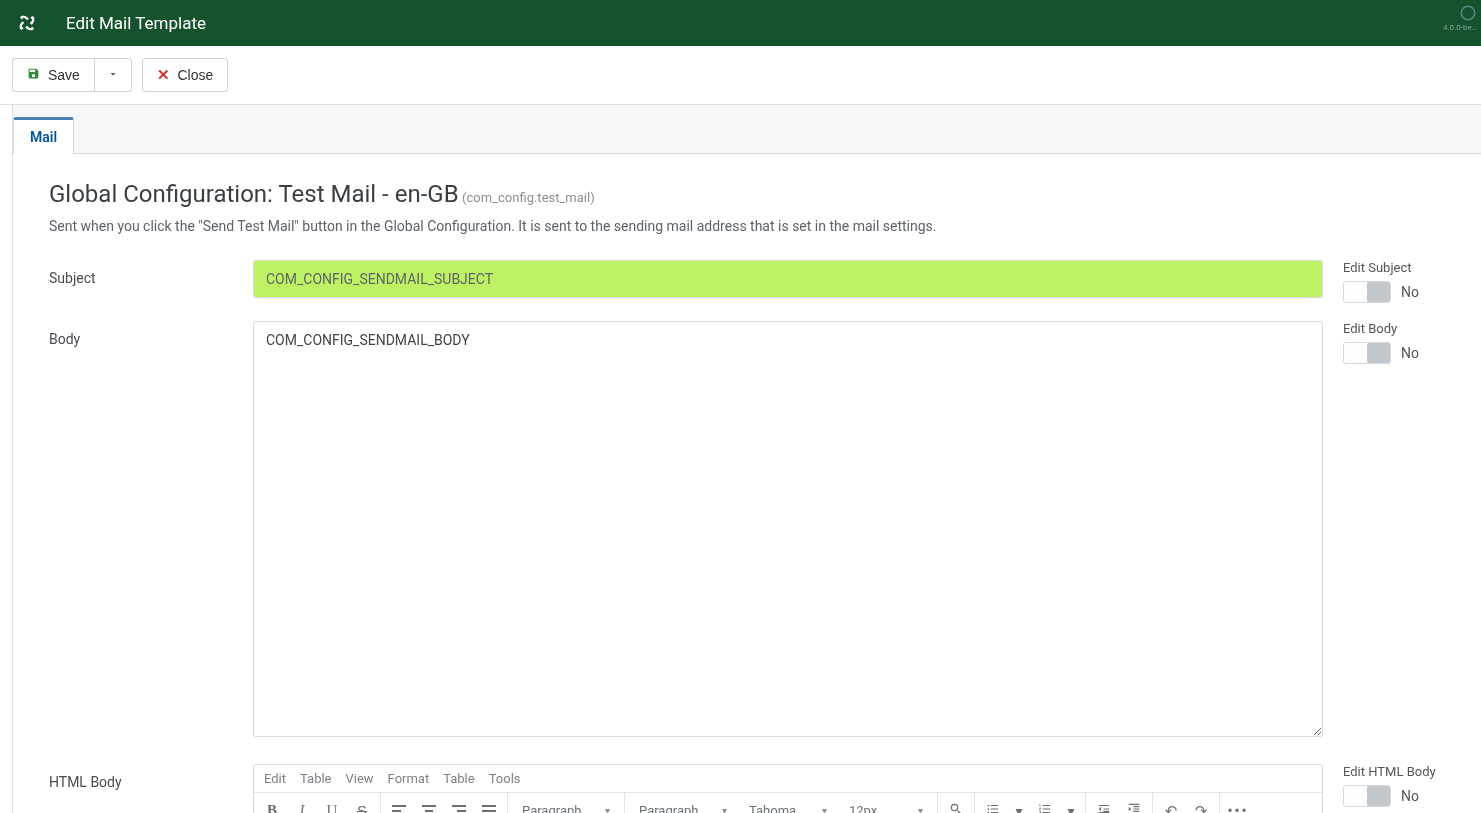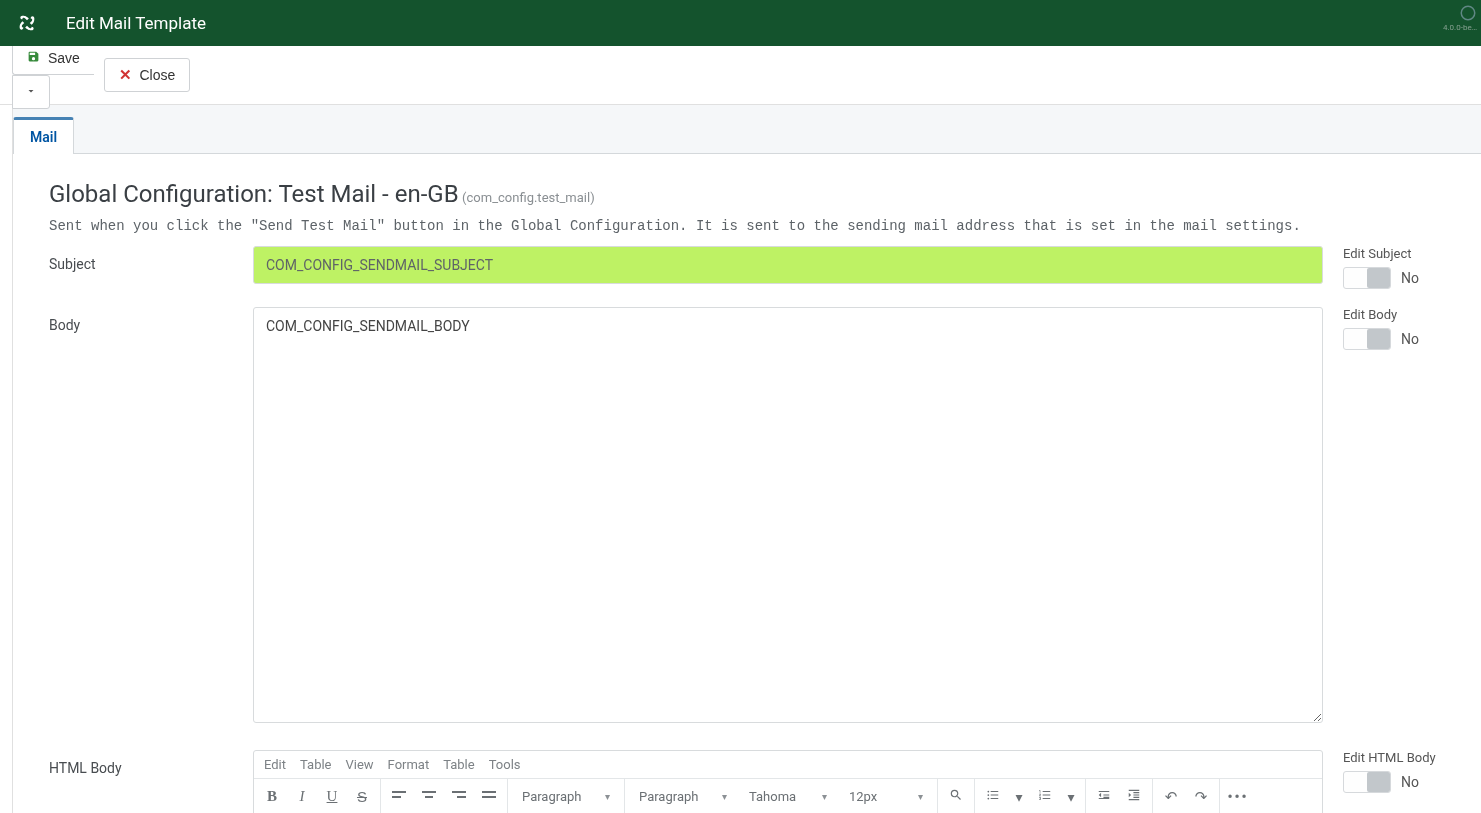--- a/index.html
+++ b/index.html
@@ -40,21 +40,20 @@
     background: #fff;
     height: 59px;
     display: flex;
     align-items: center;
     gap: 10px;
     padding: 0 12px;
     border-bottom: 1px solid #e0e0e0;
   }
   .btn-group {
     display: inline-flex;
-    flex-direction: column;
   }
   .btn {
     display: inline-flex;
     align-items: center;
     justify-content: center;
     gap: 8px;
     height: 34px;
     padding: 0 14px;
     border: 1px solid #cfd2d5;
     border-radius: 3px;
@@ -115,27 +114,26 @@
   }
   .page-heading-slug {
     font-size: 13px;
     color: #8a8f93;
     font-weight: 400;
   }
   .page-desc {
     margin-top: 10px;
     font-size: 14px;
     color: #5d6368;
-    font-family: Liberation Mono, monospace;
   }
 
   .form-row {
     display: flex;
     align-items: flex-start;
-    margin-top: 12px;
+    margin-top: 26px;
     gap: 20px;
   }
   .form-label {
     width: 184px;
     flex-shrink: 0;
     font-size: 14px;
     color: #484c50;
     padding-top: 10px;
   }
   .form-control-wrap {

